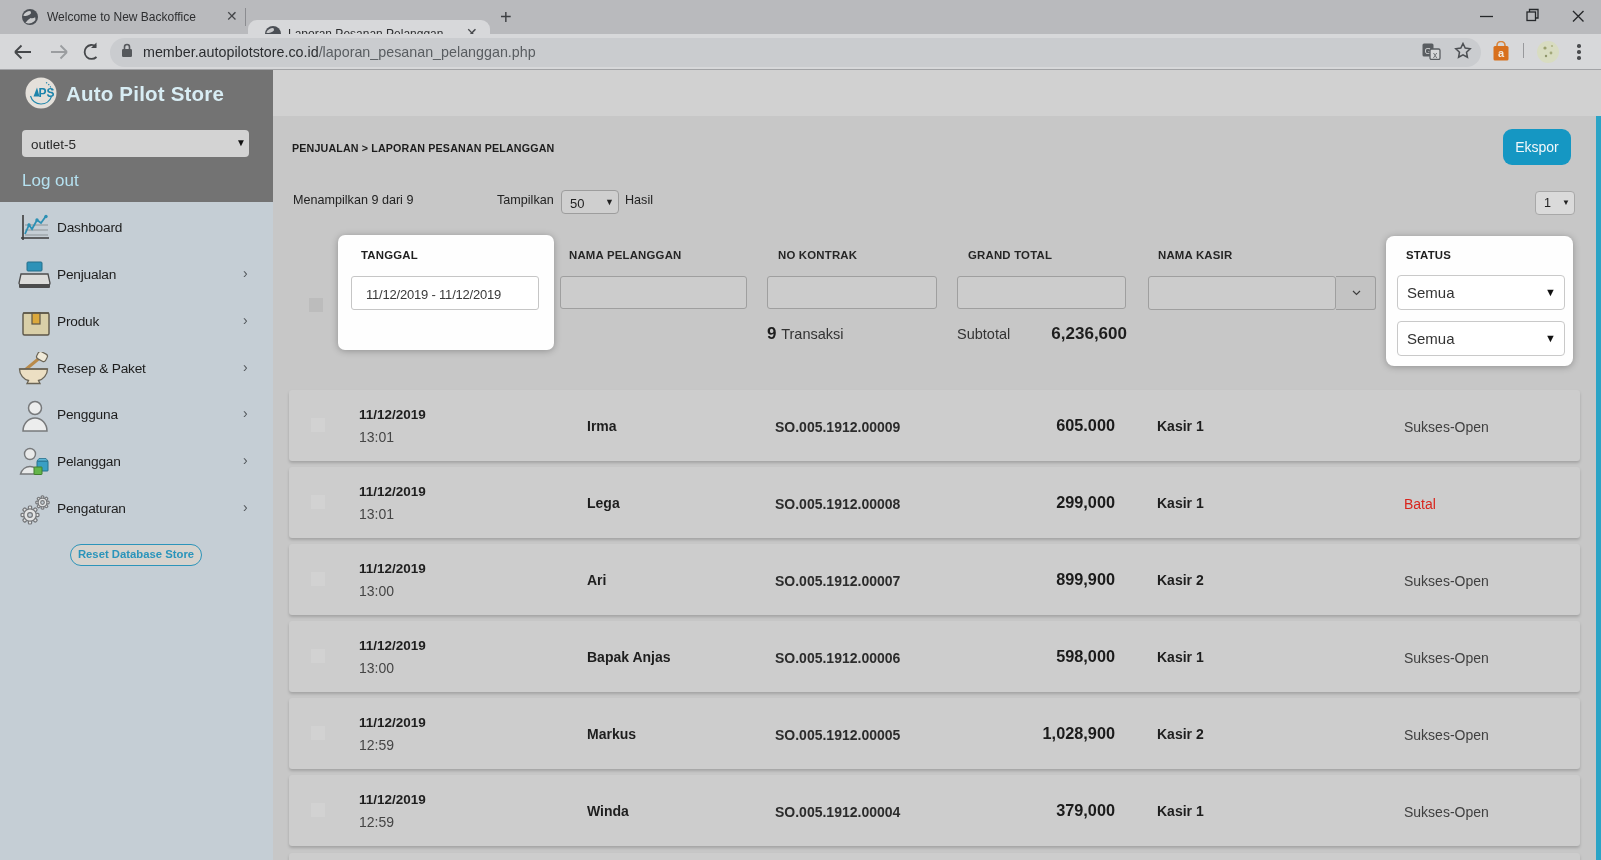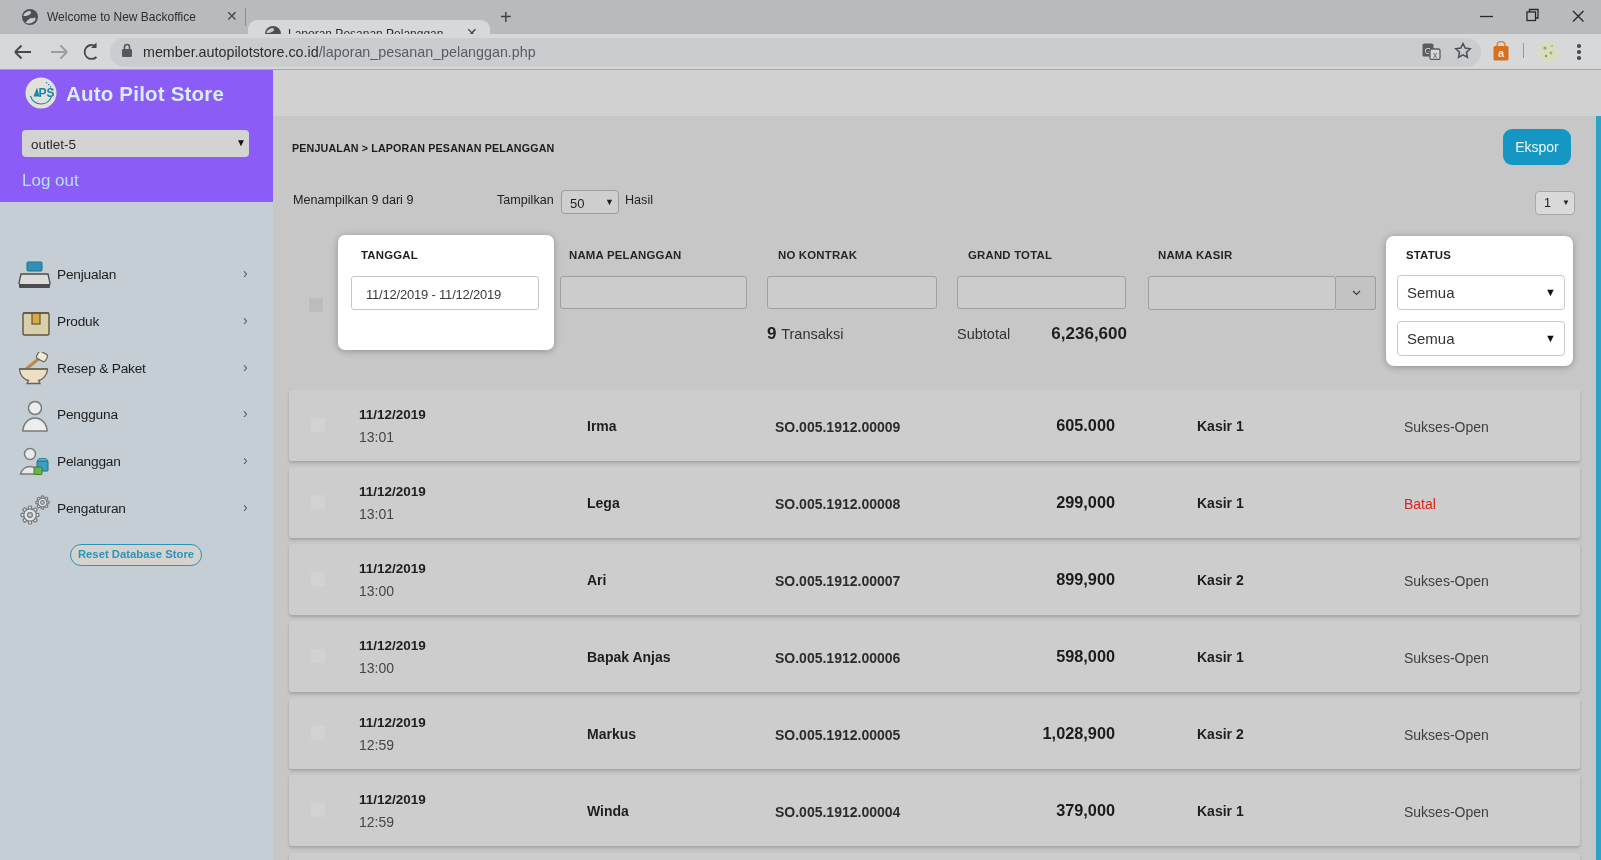--- a/index.html
+++ b/index.html
@@ -10,21 +10,21 @@
   
   #tabbar { position:absolute; left:0; top:0; width:1601px; height:34px; background:#b9babd; }
   #toolbar { position:absolute; left:0; top:34px; width:1601px; height:36px; background:#d7d8da; border-bottom:1px solid #a2a3a6; }
   .tabtext { font-size:12px; color:#2d2e30; }
   #activetab { position:absolute; left:248px; top:20px; width:242px; height:31px; background:#d7d8da; border-radius:9px 9px 0 0; }
   .tabx { color:#45474a; font-size:14px; }
   #omnibox { position:absolute; left:110px; top:4px; width:1371px; height:29px; border-radius:15px; background:#caccCF; }
 
   
   #sidebar { position:absolute; left:0; top:70px; width:273px; height:790px; background:#c5ced5; }
-  #sidehead { position:absolute; left:0; top:0; width:273px; height:132px; background:#8b5cf6; }
+  #sidehead { position:absolute; left:0; top:0; width:273px; height:132px; background:#737373; }
 
   .menuitem { position:absolute; left:0; width:273px; height:40px; }
   .menulabel { position:absolute; left:57px; font-size:13.7px; letter-spacing:-0.2px; color:#1d1d1d; }
   .menuchev { position:absolute; left:243px; font-size:14px; color:#53585c; }
 
   
   #topband { position:absolute; left:273px; top:70px; width:1328px; height:46px; background:#d1d1d1; }
   #content { position:absolute; left:273px; top:116px; width:1328px; height:744px; background:#c7c7c7; }
   #scrollbar { position:absolute; left:1596px; top:116px; width:5px; height:744px; background:#2ba4c6; }
 
@@ -32,21 +32,21 @@
   .diminput { position:absolute; background:#cccccc; border:1px solid #9f9f9f; border-radius:3px; }
   .whitecard { position:absolute; background:#fefefe; box-shadow:0 1px 7px rgba(0,0,0,0.28); }
 
   .row { position:absolute; left:289px; width:1291px; height:71px; background:#cdcdcd; border-radius:3px; box-shadow:0 2px 3px rgba(0,0,0,0.18); }
   .rcheck { position:absolute; left:22px; top:28px; width:14px; height:14px; background:#d2d2d2; }
   .rdate { position:absolute; left:70px; top:17px; font-size:13.5px; font-weight:bold; color:#1e1e1e; }
   .rtime { position:absolute; left:70px; top:39px; font-size:14px; color:#454545; }
   .rname { position:absolute; left:278px; top:28px; font-size:14px; font-weight:bold; color:#1e1e1e;margin-left:20px; }
   .rso { position:absolute; left:486px; top:29px; font-size:14px; color:#2c2c2c;font-weight:bold; }
   .ramt { position:absolute; left:636px; width:190px; top:26px; font-size:16.3px; font-weight:bold; color:#1b1b1b; text-align:right; }
-  .rkasir { position:absolute; left:868px; top:28px; font-size:14px; font-weight:bold; color:#1e1e1e;margin-left:40px; }
+  .rkasir { position:absolute; left:868px; top:28px; font-size:14px; font-weight:bold; color:#1e1e1e; }
   .rstat { position:absolute; left:1115px; top:29px; font-size:14px; color:#404040; }
 </style>
 </head>
 <body>
 
 <div id="tabbar">
 
   <svg class="abs" style="left:22px;top:9px" width="16" height="16" viewBox="0 0 16 16">
     <circle cx="8" cy="8" r="8" fill="#4b4f55"></circle>
     <path d="M1.2 6.5 Q4.5 8 7.8 5.6 Q10 4 8.2 2 Q3.5 2.2 1.2 6.5 Z" fill="#c9cacc"></path>
@@ -127,20 +127,31 @@
       <path d="M8.5 19.5 L12 10.5 L14.5 19.5 Z" fill="#1d84ab"></path>
       <text x="13.4" y="19.6" font-size="12" font-weight="bold" fill="#1d84ab" font-family="Liberation Sans">PS</text>
     </svg>
     <div class="abs" style="left:66px;top:12px;font-size:20.5px;font-weight:bold;color:#d8edf4;letter-spacing:0.2px">Auto Pilot Store</div>
     <div class="abs" style="left:22px;top:60px;width:227px;height:27px;background:#d3d3d3;border-radius:4px"></div>
     <div class="abs" style="left:31px;top:67px;font-size:13.5px;color:#2a2a2a">outlet-5</div>
     <div class="abs" style="left:236px;top:67px;font-size:10px;color:#111">▼</div>
     <div class="abs" style="left:22px;top:101px;font-size:17px;color:#b5e1f0">Log out</div>
   </div>
 
+  <div class="menuitem" style="top:139px">
+    <svg class="abs" style="left:19px;top:4px" width="33" height="32" viewBox="0 0 33 32">
+      <path d="M4 2 V27 M2 25 H30" stroke="#3c3c3c" stroke-width="1.6"></path>
+      <path d="M6 12 H29 M6 17 H29 M6 22 H29" stroke="#8e9397" stroke-width="1.2"></path>
+      <path d="M6 21 L10 12 L13 16 L18 7 L22 10 L27 3" stroke="#2c90b4" stroke-width="1.8" fill="none"></path>
+      <circle cx="10" cy="12" r="1.7" fill="#2c90b4"></circle>
+        <circle cx="18" cy="7" r="1.7" fill="#2c90b4"></circle>
+        <circle cx="27" cy="3.5" r="1.7" fill="#2c90b4"></circle>
+    </svg>
+    <div class="menulabel" style="top:11px">Dashboard</div>
+  </div>
 
   <div class="menuitem" style="top:186px">
     <svg class="abs" style="left:17px;top:4px" width="35" height="33" viewBox="0 0 35 33">
       <rect x="10" y="2" width="15" height="9" rx="1" fill="#2e92b8" stroke="#256f8a" stroke-width="1"></rect>
       <path d="M4 14 h27 l2 9 a2 2 0 0 1 -2 2 H4 a2 2 0 0 1 -2 -2 z" fill="#dcdcda" stroke="#4c4c4c" stroke-width="1.3"></path>
       <rect x="2" y="24" width="31" height="4" rx="1" fill="#4c4c4c"></rect>
     </svg>
     <div class="menulabel" style="top:11px">Penjualan</div>
     <div class="menuchev" style="top:9px">›</div>
   </div>

